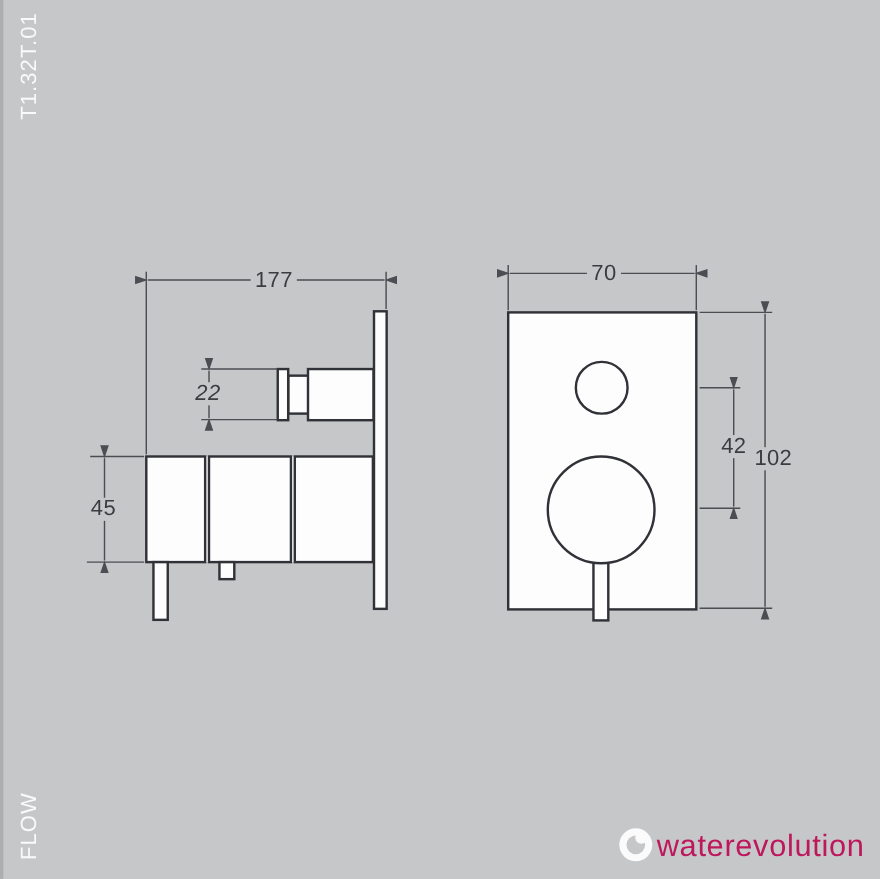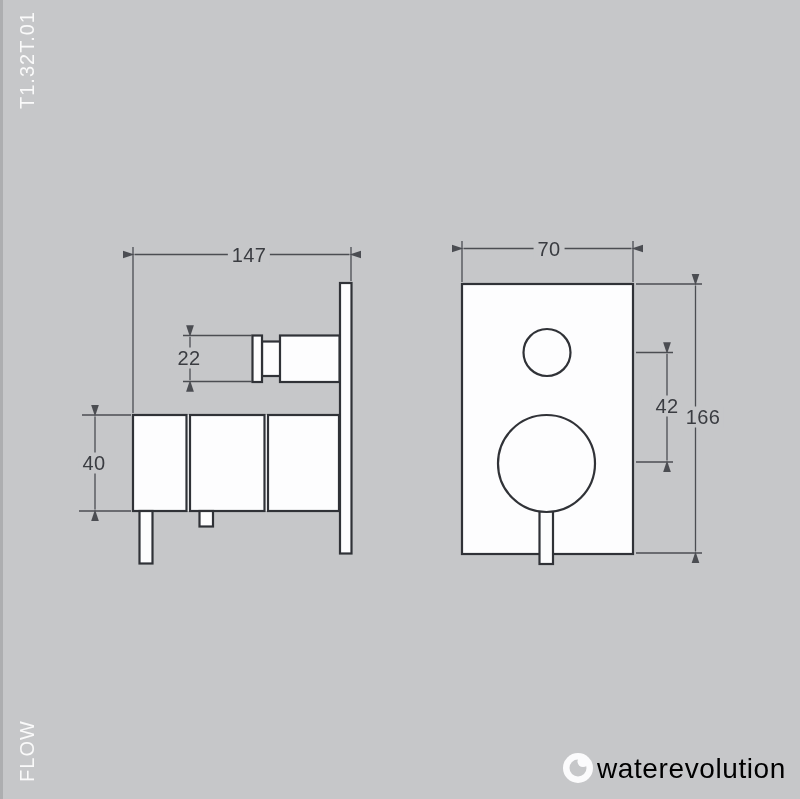--- a/index.html
+++ b/index.html
@@ -34,21 +34,21 @@
     color: #fafafa;
     font-size: 20px;
     letter-spacing: 1px;
     white-space: nowrap;
   }
   .code-text  { left: 27px;  top: 60px; }
   .flow-text  { left: 27px;  top: 751px; }
   .brand-text {
     position: absolute;
     left: 597px; top: 753px;
-    color: #000000;
+    color: #be185d;
     font-size: 28px;
     font-weight: 300;
     letter-spacing: 0.6px;
     white-space: nowrap;
   }
 </style>
 </head>
 <body>
 
 <div class="sheet">
@@ -121,25 +121,25 @@
       <line x1="695.5" y1="285.5" x2="695.5" y2="551.5" marker-start="url(#ah)" marker-end="url(#ah)"></line>
     </g>
 
     <g>
       <circle cx="578" cy="768" r="15" fill="#fbfbfc"></circle>
       <circle cx="578" cy="768" r="8.5" fill="#c6c7c9"></circle>
       <circle cx="583" cy="761.5" r="5.5" fill="#fbfbfc"></circle>
     </g>
   </svg>
 
-  <div class="dim-label" style="left:249px; top:255px;">147</div>
-  <div class="dim-label" style="left:189px; top:358px;">22</div>
-  <div class="dim-label" style="left:94px; top:463px;">40</div>
+  <div class="dim-label" style="left:249px; top:255px;">177</div>
+  <div class="dim-label" style="left:189px; top:358px;font-style:italic;">22</div>
+  <div class="dim-label" style="left:94px; top:463px;">45</div>
   <div class="dim-label" style="left:549px; top:249px;">70</div>
   <div class="dim-label" style="left:667px; top:406px;">42</div>
-  <div class="dim-label" style="left:703px; top:417px;">166</div>
+  <div class="dim-label" style="left:703px; top:417px;">102</div>
 
   <div class="vtext code-text">T1.32T.01</div>
   <div class="vtext flow-text">FLOW</div>
 
   <div class="brand-text">waterevolution</div>
 
 </div>
 
 </body></html>

